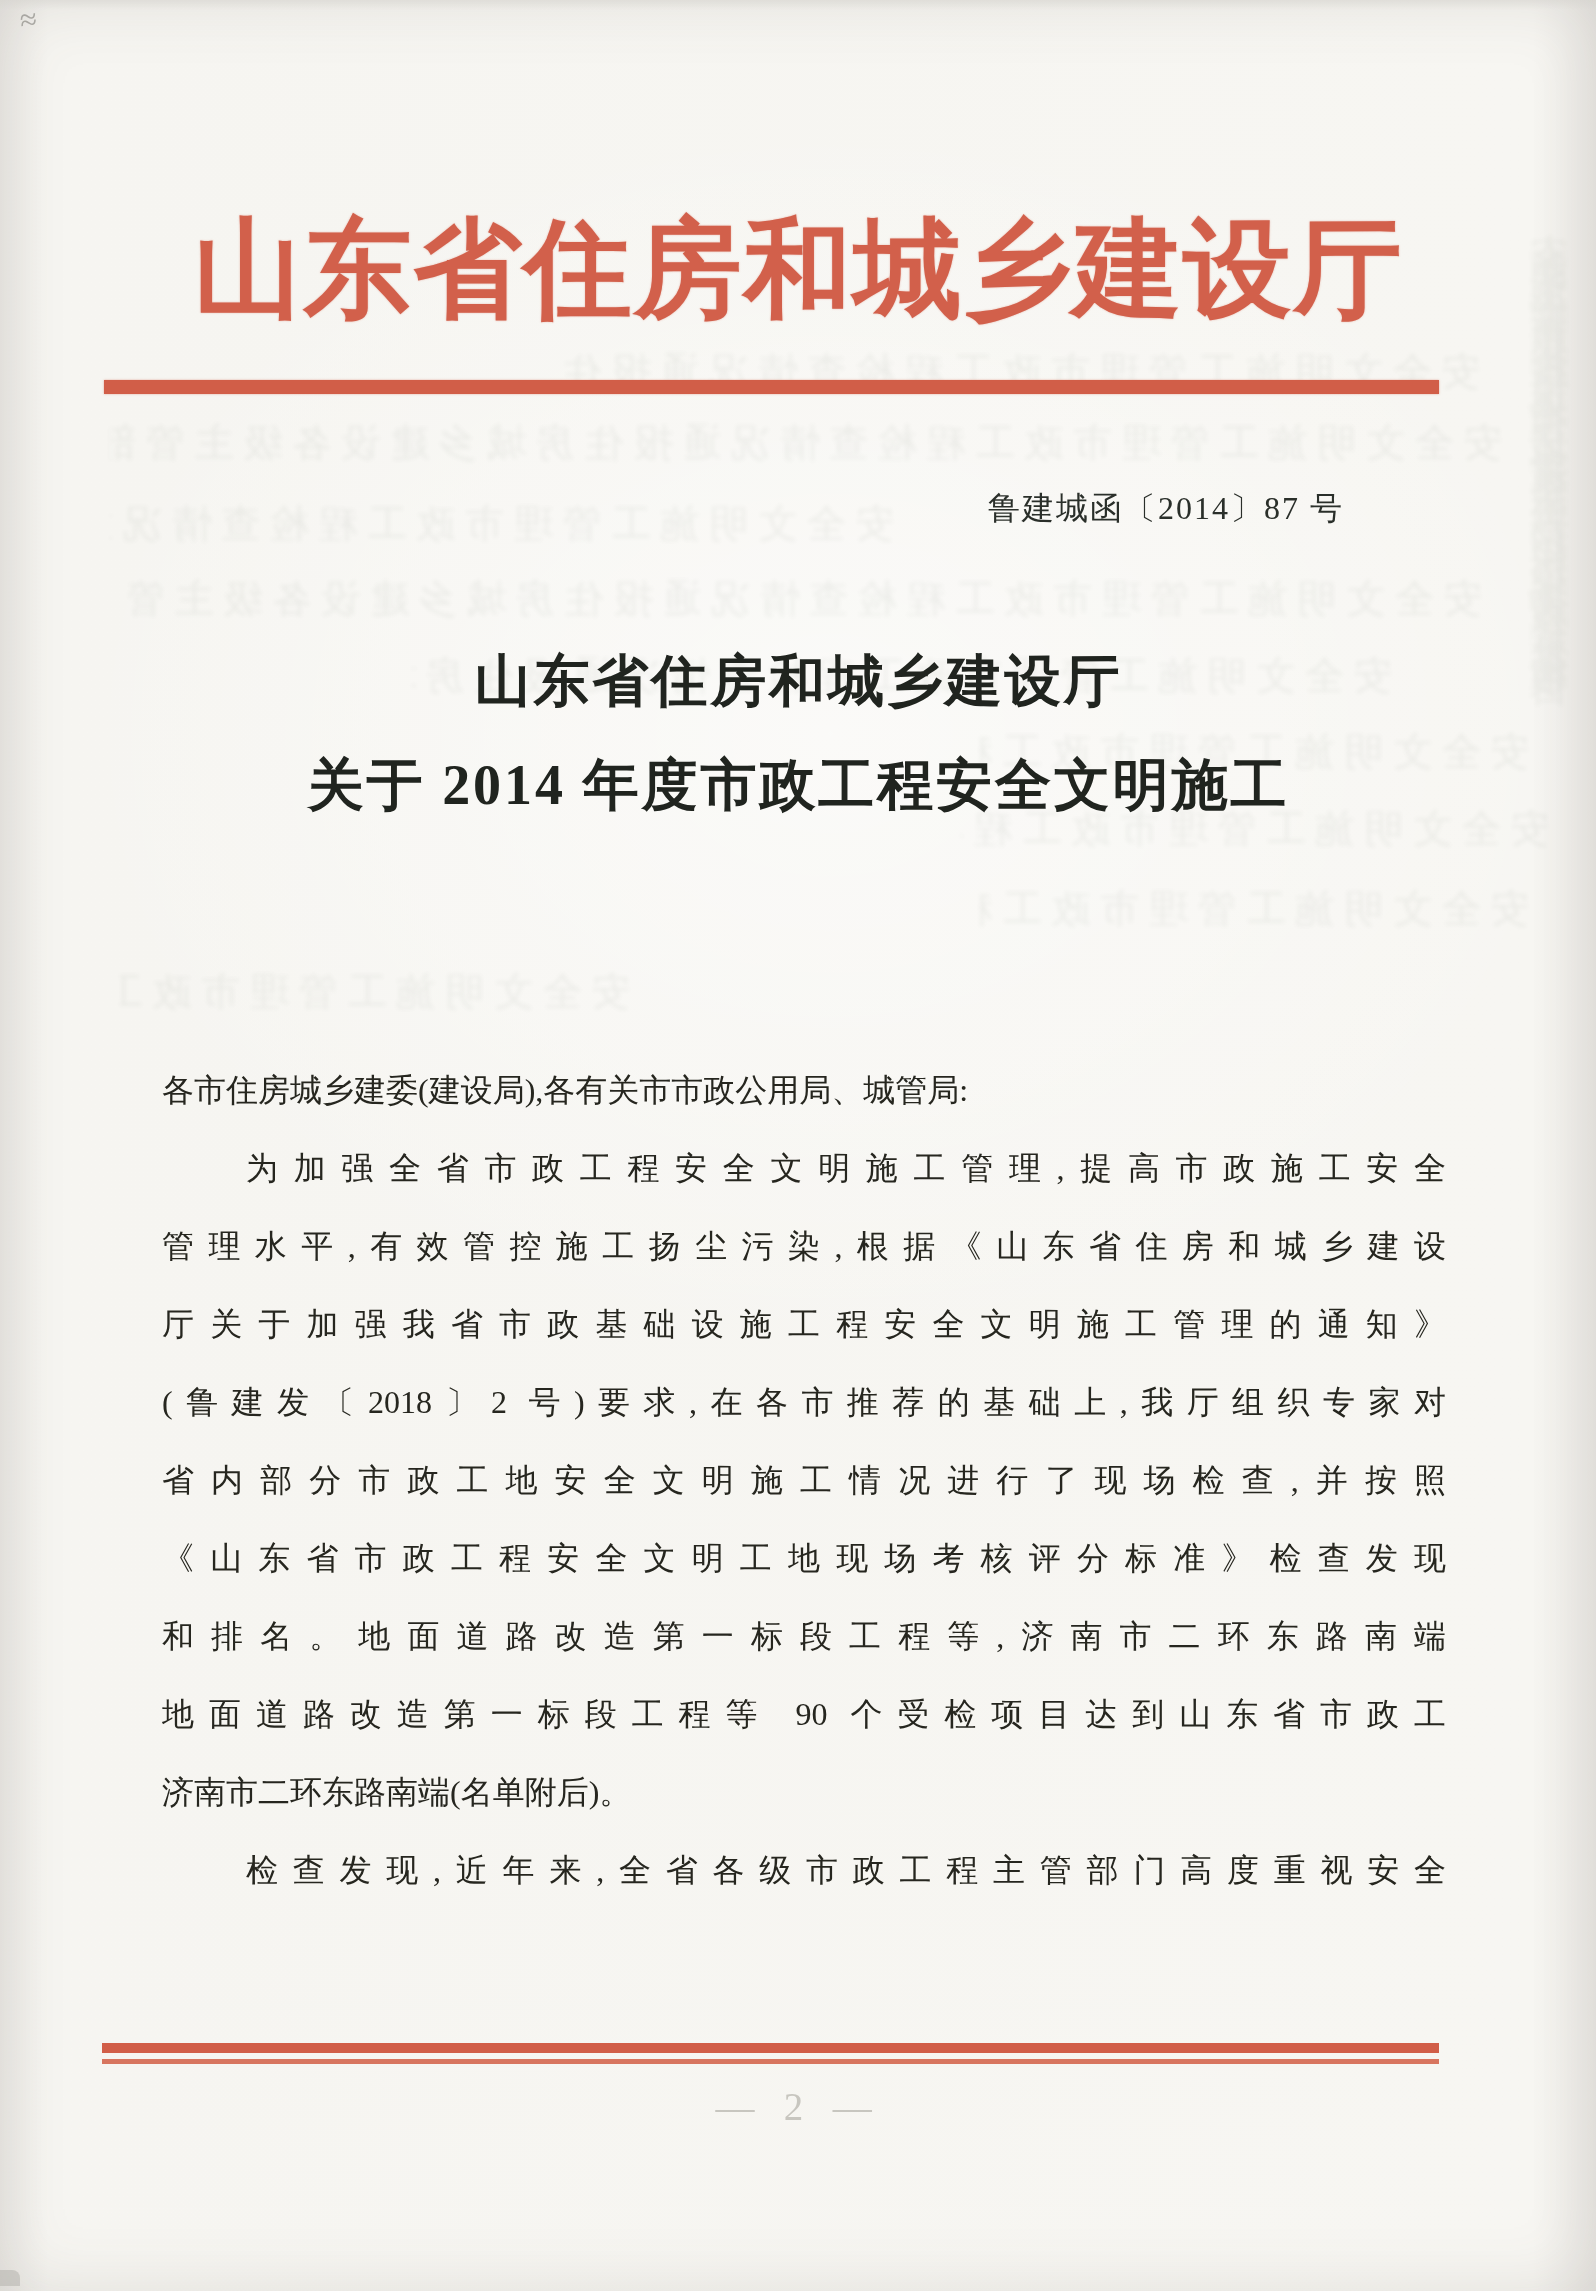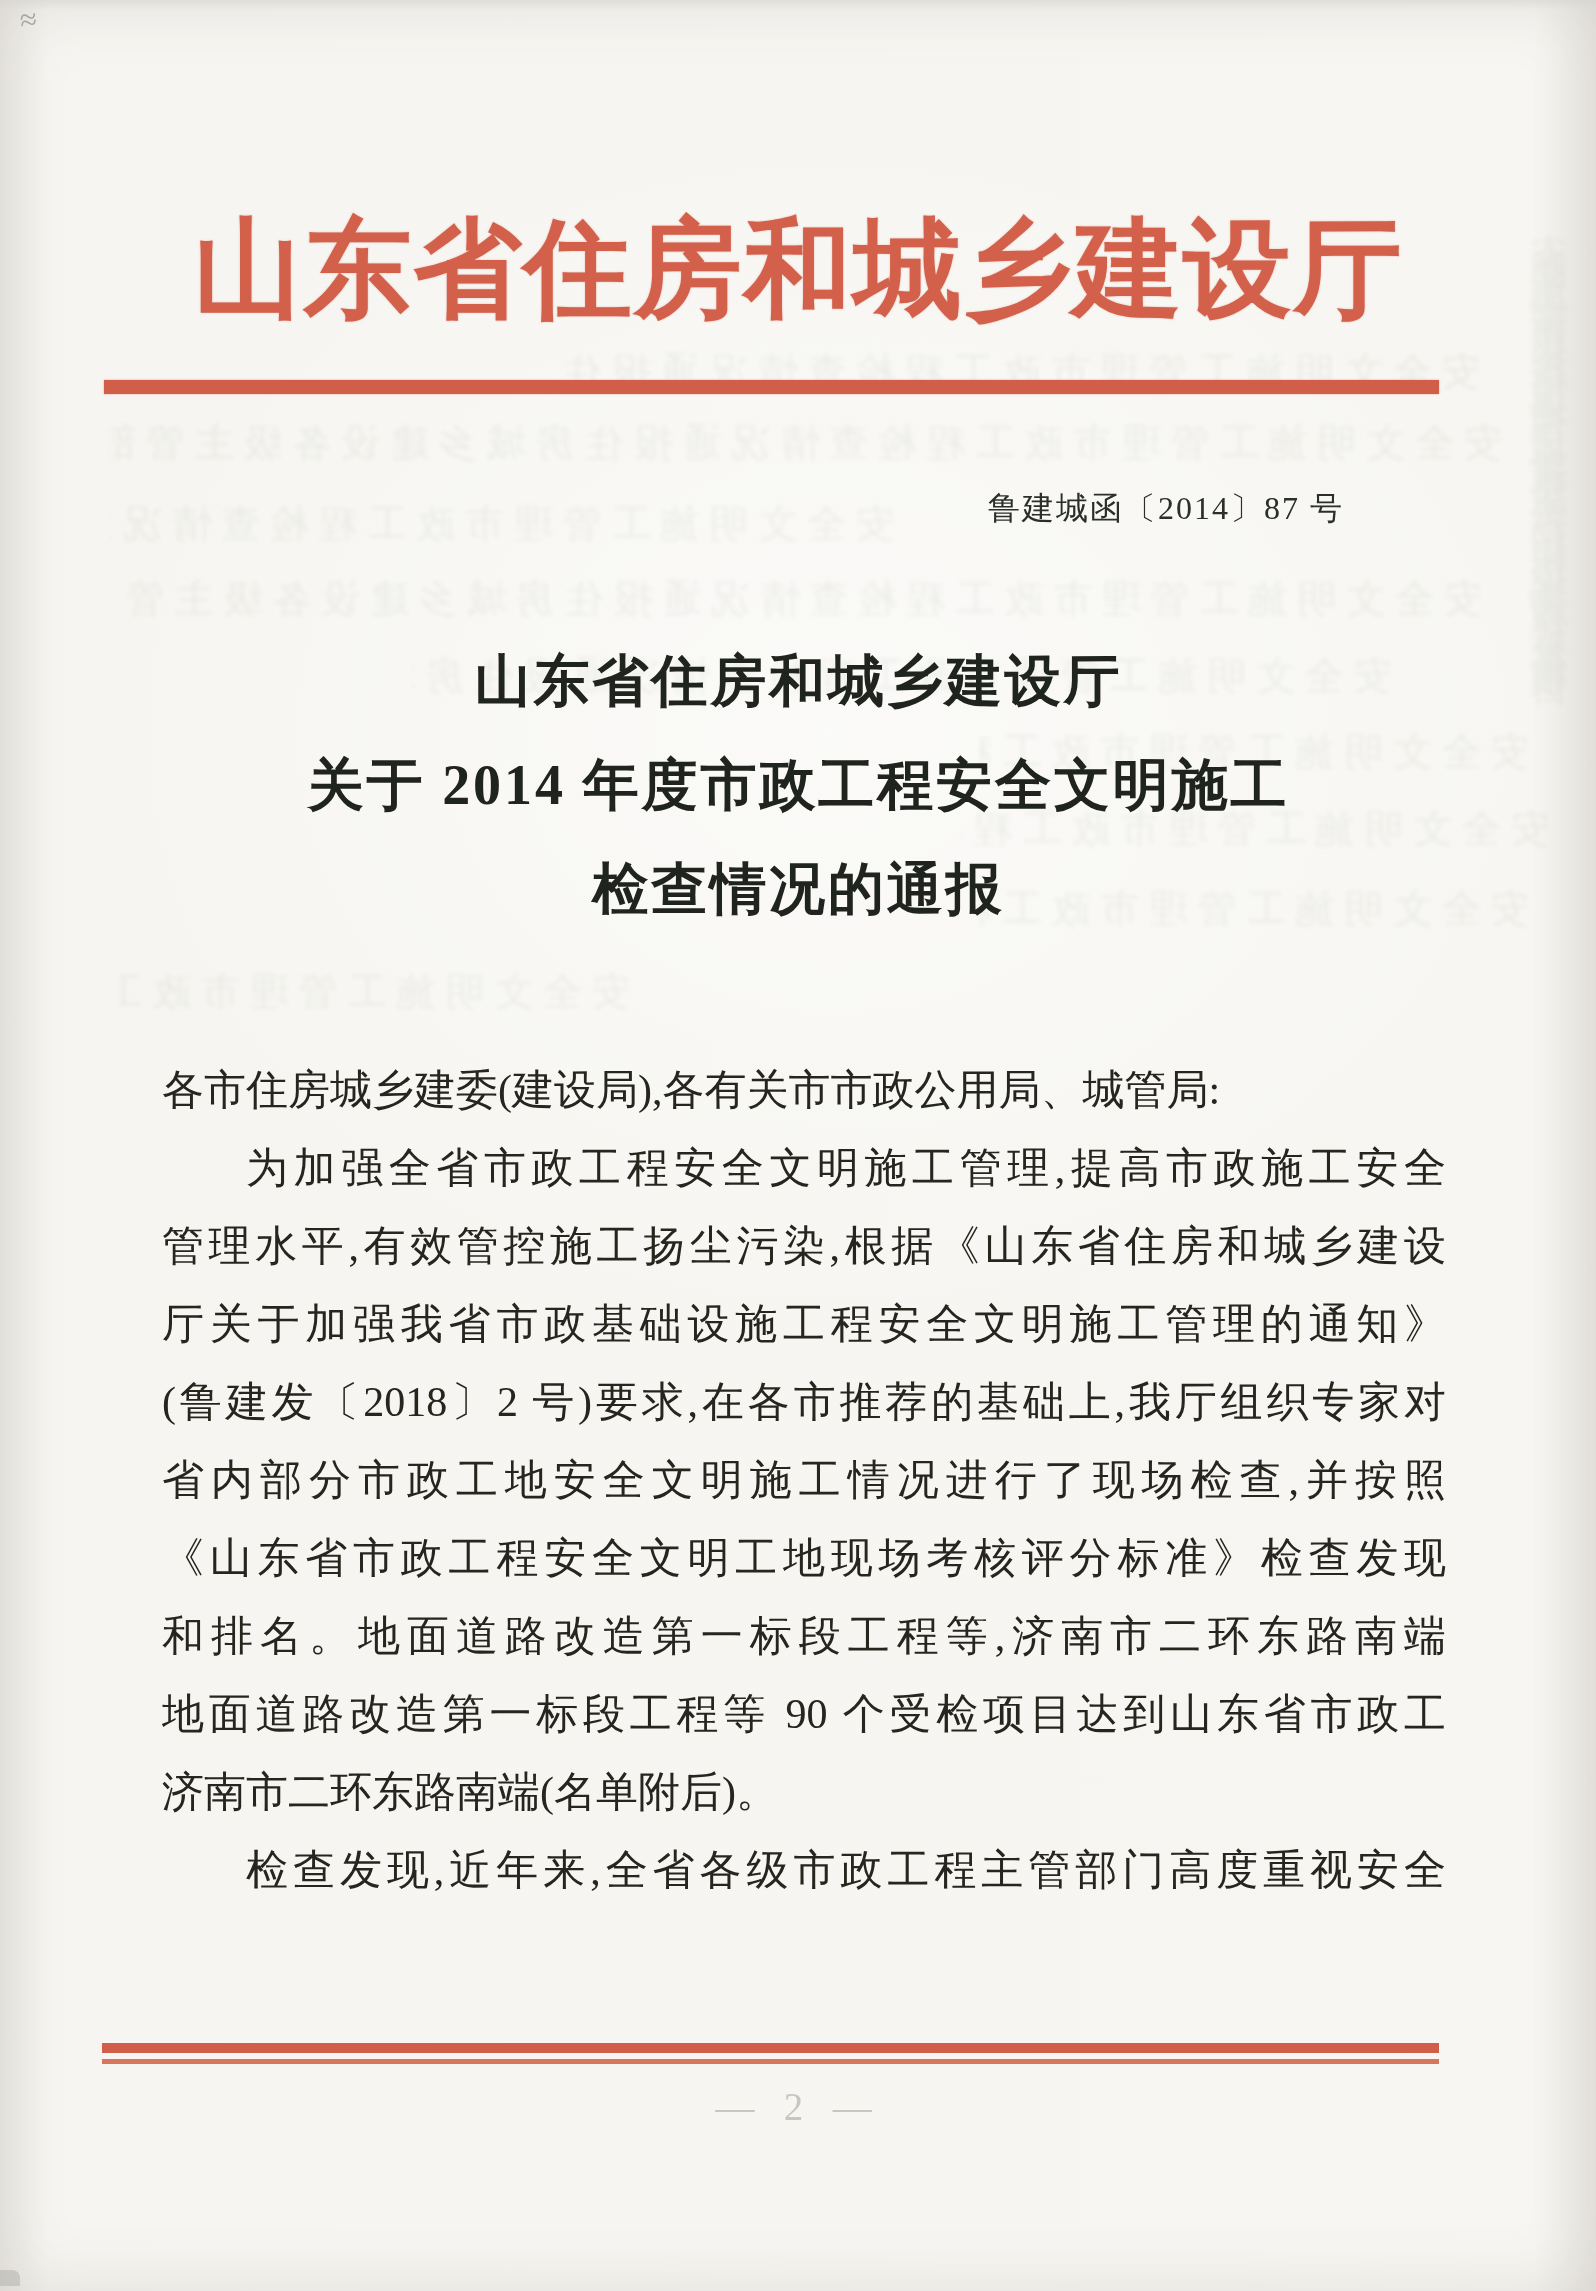--- a/index.html
+++ b/index.html
@@ -87,21 +87,21 @@
     position: absolute; top: 629px; left: 0; width: 100%;
     text-align: center;
     font-size: 56px; font-weight: bold;
     line-height: 104px; letter-spacing: 2.9px;
     color: #20241f;
   }
   .doc-title div { white-space: nowrap; }
   .doc-body {
     position: absolute; top: 1051px; left: 162px;
     width: 1284px;
-    font-size: 42px; line-height: 78px;
+    font-size: 32px; line-height: 78px;
     color: #26261f; letter-spacing: 0;
   }
   .doc-body p { margin: 0; text-align: left; }
   .doc-body p.fill { text-align: justify; text-align-last: justify; }
   .doc-body p.indent { text-indent: 84px; }
 
   .footer-rule-thick {
     position: absolute; top: 2043px; left: 102px;
     width: 1337px; height: 9.8px; background: #d15e48;
   }
@@ -136,21 +136,20 @@
   <div class="corner-smudge"></div>
 
   <div class="letterhead">山东省住房和城乡建设厅</div>
   <div class="red-rule"></div>
 
   <div class="doc-number">鲁建城函〔2014〕87 号</div>
 
   <div class="doc-title">
     <div>山东省住房和城乡建设厅</div>
     <div>关于 2014 年度市政工程安全文明施工</div>
-    <div>检查情况的通报</div>
   </div>
 
   <div class="doc-body">
     <p class="bl">各市住房城乡建委(建设局),各有关市市政公用局、城管局:</p>
     <p class="bl indent fill">为加强全省市政工程安全文明施工管理,提高市政施工安全</p>
     <p class="bl fill">管理水平,有效管控施工扬尘污染,根据《山东省住房和城乡建设</p>
     <p class="bl fill">厅关于加强我省市政基础设施工程安全文明施工管理的通知》</p>
     <p class="bl fill">(鲁建发〔2018〕2 号)要求,在各市推荐的基础上,我厅组织专家对</p>
     <p class="bl fill">省内部分市政工地安全文明施工情况进行了现场检查,并按照</p>
     <p class="bl fill">《山东省市政工程安全文明工地现场考核评分标准》检查发现</p>

